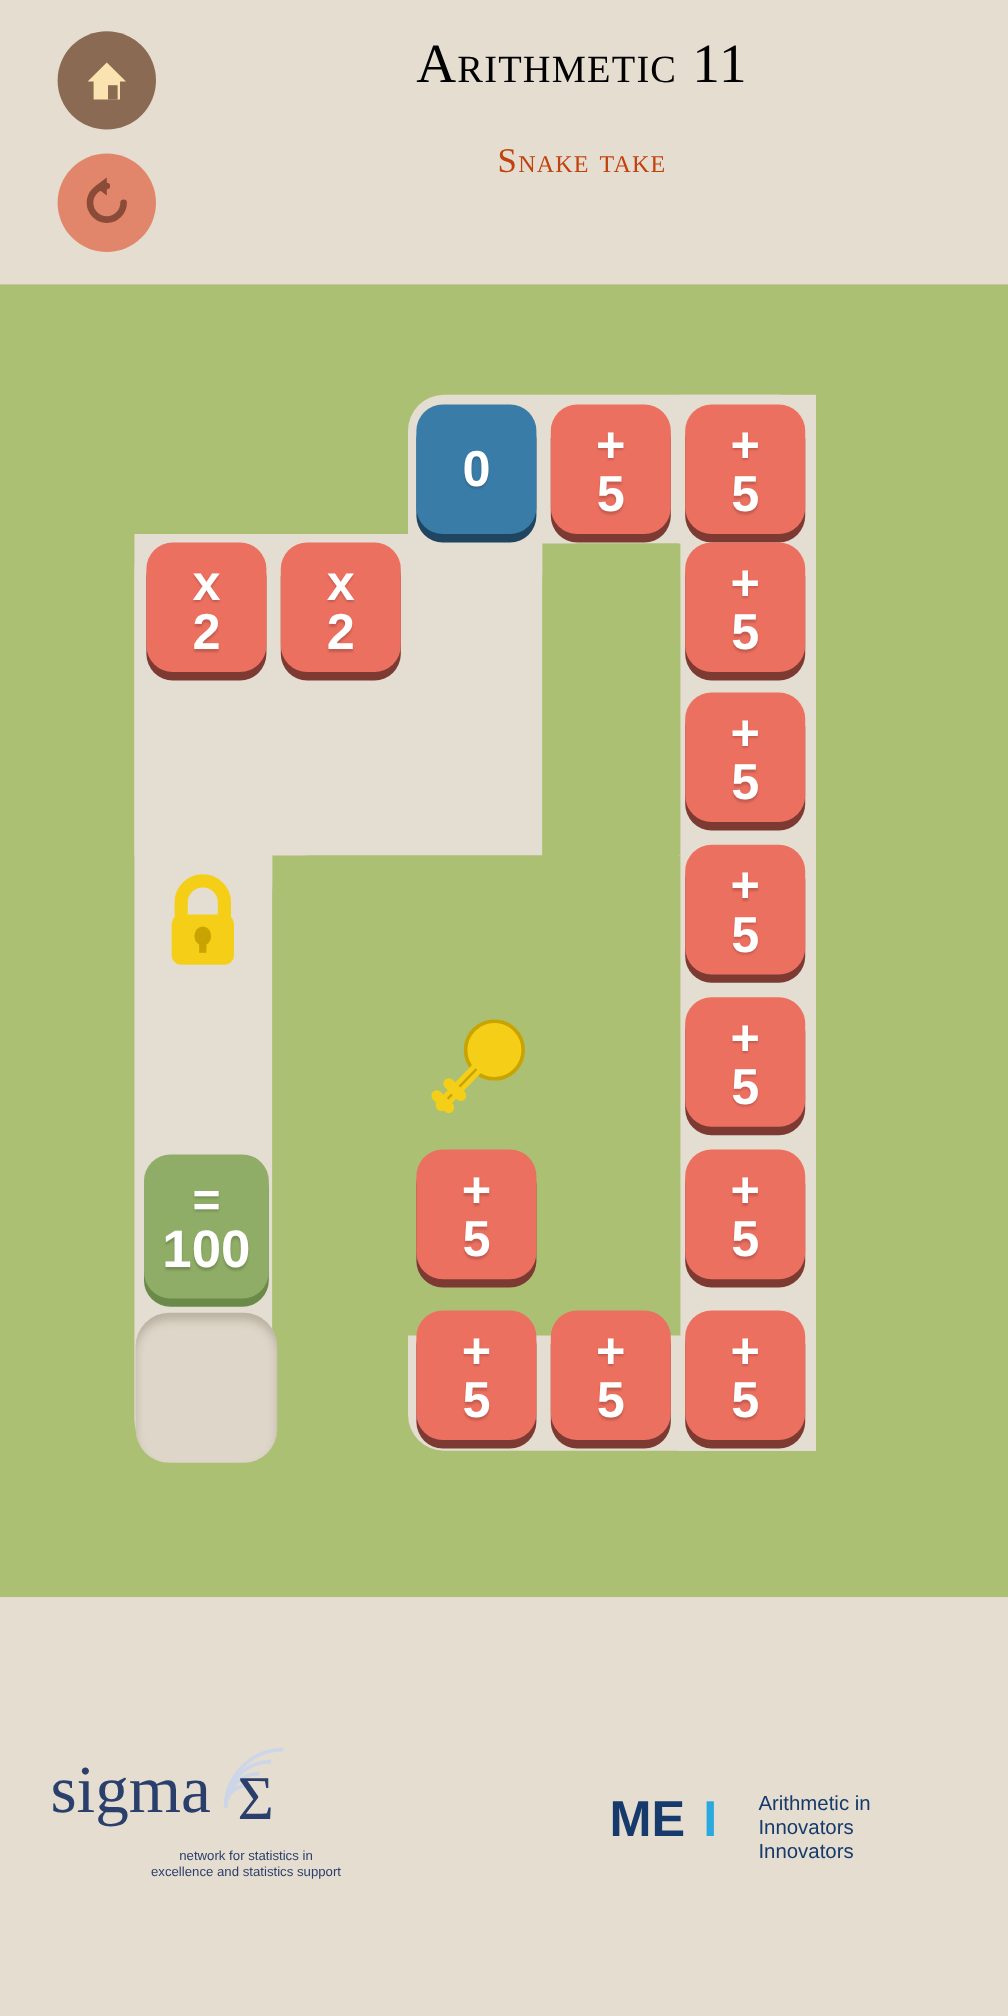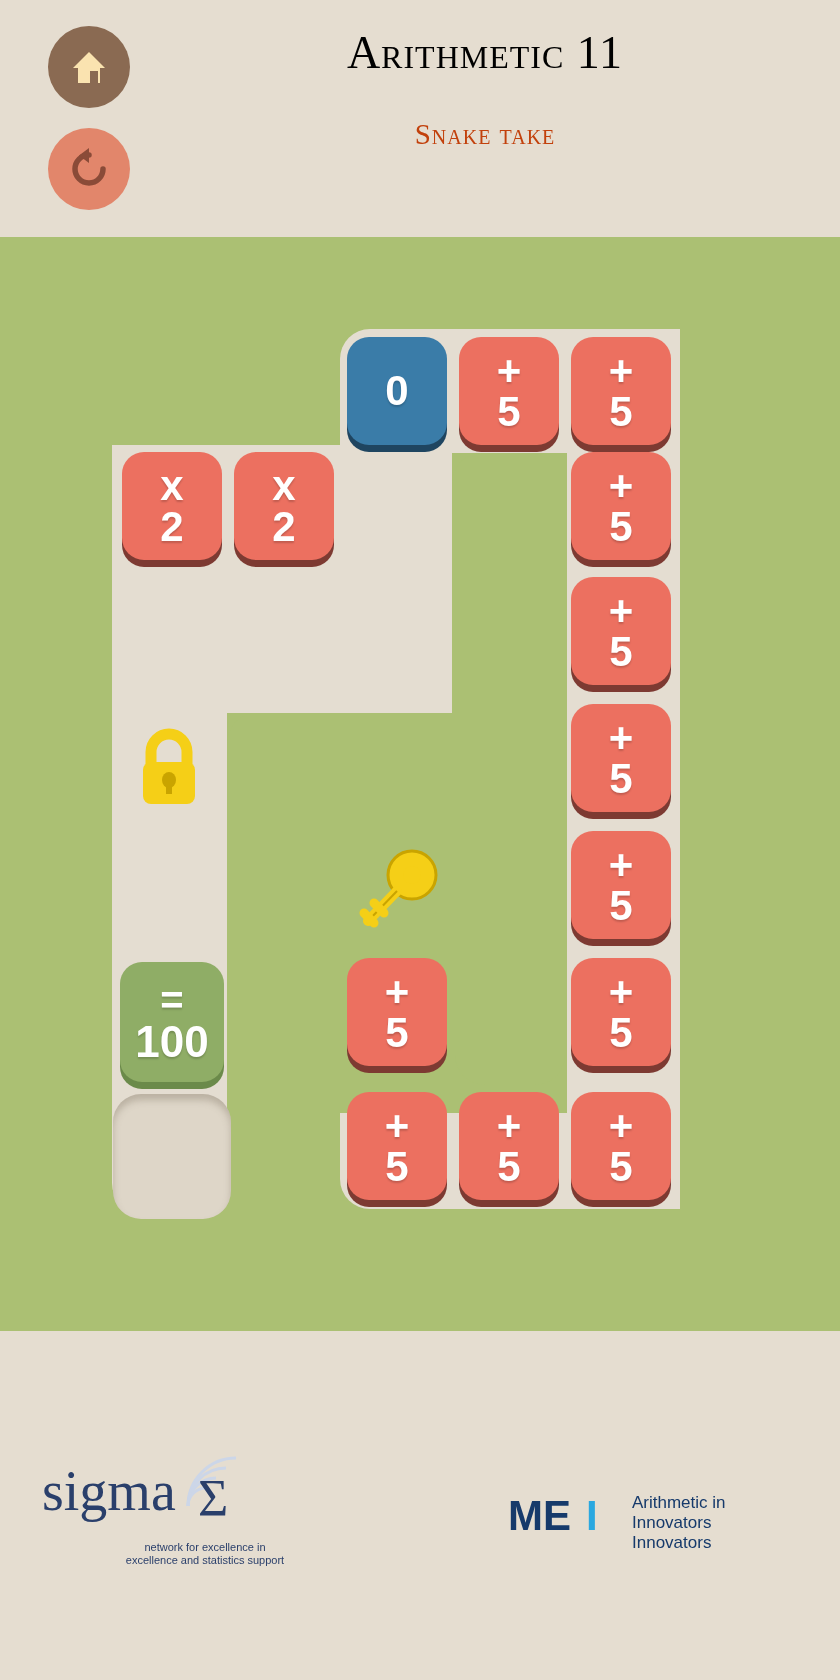--- a/index.html
+++ b/index.html
@@ -255,21 +255,21 @@
     <g fill="none" stroke="#ccd6e8" stroke-width="3">
       <path d="M150 58 A48 48 0 0 1 198 10"></path>
       <path d="M150 58 A38 38 0 0 1 188 20"></path>
       <path d="M150 58 A28 28 0 0 1 178 30"></path>
       <path d="M150 58 A18 18 0 0 1 168 40"></path>
     </g>
     <text x="4" y="62" font-family="Liberation Serif, serif" font-size="56" fill="#2a3f6b">sigma</text>
     <text x="160" y="68" font-family="Liberation Serif, serif" font-size="52" fill="#2a3f6b">Σ</text>
   </svg>
   <div class="sigma-caption">
-    <div>network for excellence in</div>
+    <div>network for statistics in</div>
     <div>excellence and statistics support</div>
   </div>
 
   <svg class="mei-logo" width="120" height="52" viewBox="0 0 120 52">
     <text x="0" y="40" font-family="Liberation Sans, sans-serif" font-size="42" font-weight="bold" fill="#163a6b">ME</text>
     <text x="78" y="40" font-family="Liberation Sans, sans-serif" font-size="42" font-weight="bold" fill="#2aa8e0">I</text>
   </svg>
   <div class="mei-caption">
     <div>Arithmetic in</div>
     <div>Innovators</div>

